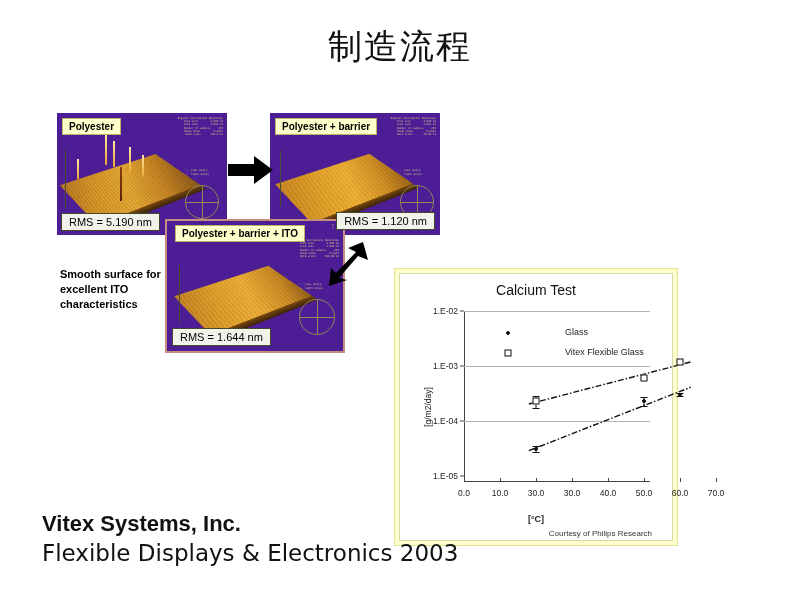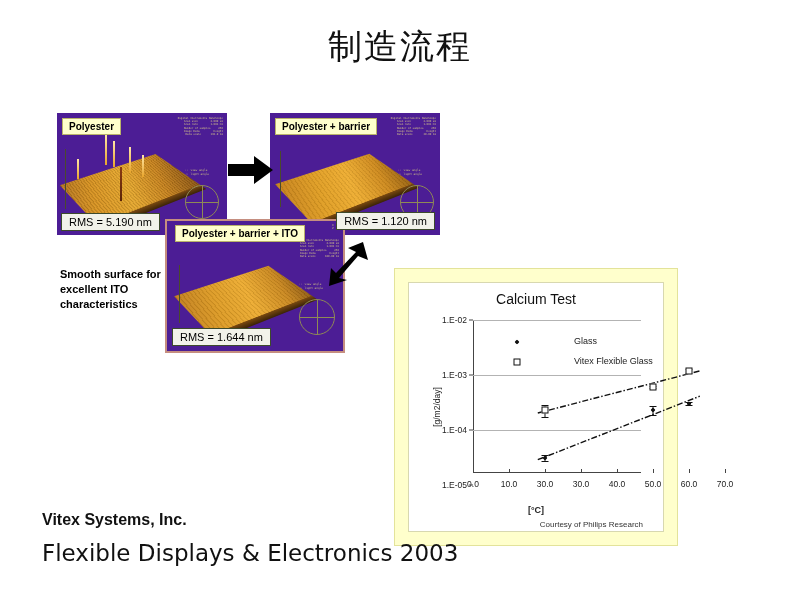--- a/index.html
+++ b/index.html
@@ -71,21 +71,21 @@
 
   
   #smooth-note{
     position:absolute;left:60px;top:267px;width:120px;
     font-size:11px;font-weight:bold;line-height:15px;color:#000;
   }
 
   
   #chart-frame{
     position:absolute;left:394px;top:268px;width:284px;height:278px;
-    background:#ffffcc;border:1px solid #e3e39a;box-sizing:border-box;padding:13px;
+    background:#ffffcc;border:1px solid #e3e39a;box-sizing:border-box;padding:4px;
   }
   #chart-inner{
     position:relative;width:100%;height:100%;background:#fff;
     border:1px solid #d8d8b0;box-sizing:border-box;
   }
   #chart-title{
     position:absolute;left:0;right:0;top:8px;text-align:center;
     font-size:14px;color:#111;
   }
   #plot{
@@ -277,15 +277,15 @@
         <div class="legend-mark pt glass" style="left: 44px; top: 22px; position: absolute;"></div>
         <div class="legend-item" style="left: 60px; top: 16px;">Glass</div>
         <div class="legend-mark pt vitex" style="left: 44px; top: 42px; position: absolute;"></div>
         <div class="legend-item" style="left: 60px; top: 36px;">Vitex Flexible Glass</div>
       </div>
     <div id="xlabel">[°C]</div>
     <div id="chart-credit">Courtesy of Philips Research</div>
   </div>
 </div>
 
-<div style="position:absolute;left:42px;top:511px;font-size:16px;font-weight:bold;color:#111;">Vitex Systems, Inc.</div>
+<div style="position:absolute;left:42px;top:511px;font-size:22px;font-weight:bold;color:#111;">Vitex Systems, Inc.</div>
 <div style="position:absolute;left:42px;top:540px;font-size:23px;color:#111;
             font-family:'DejaVu Sans',sans-serif;">Flexible Displays &amp; Electronics 2003</div>
 
 </body></html>

